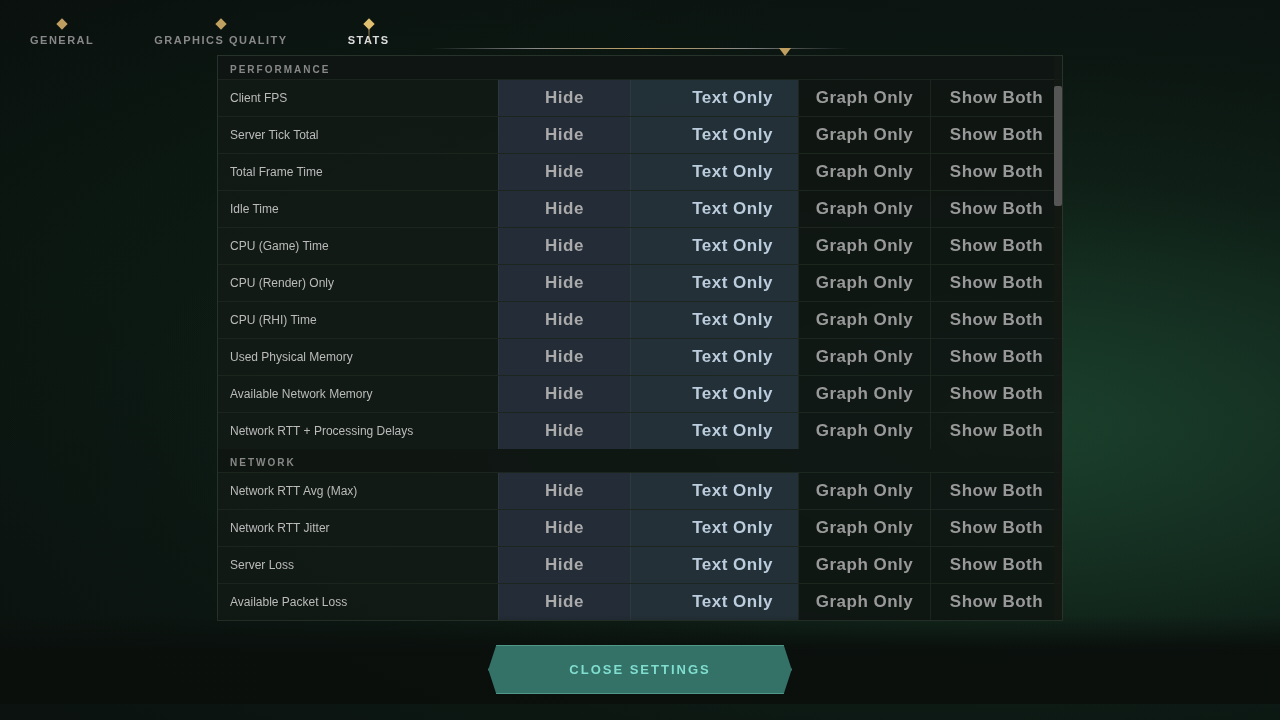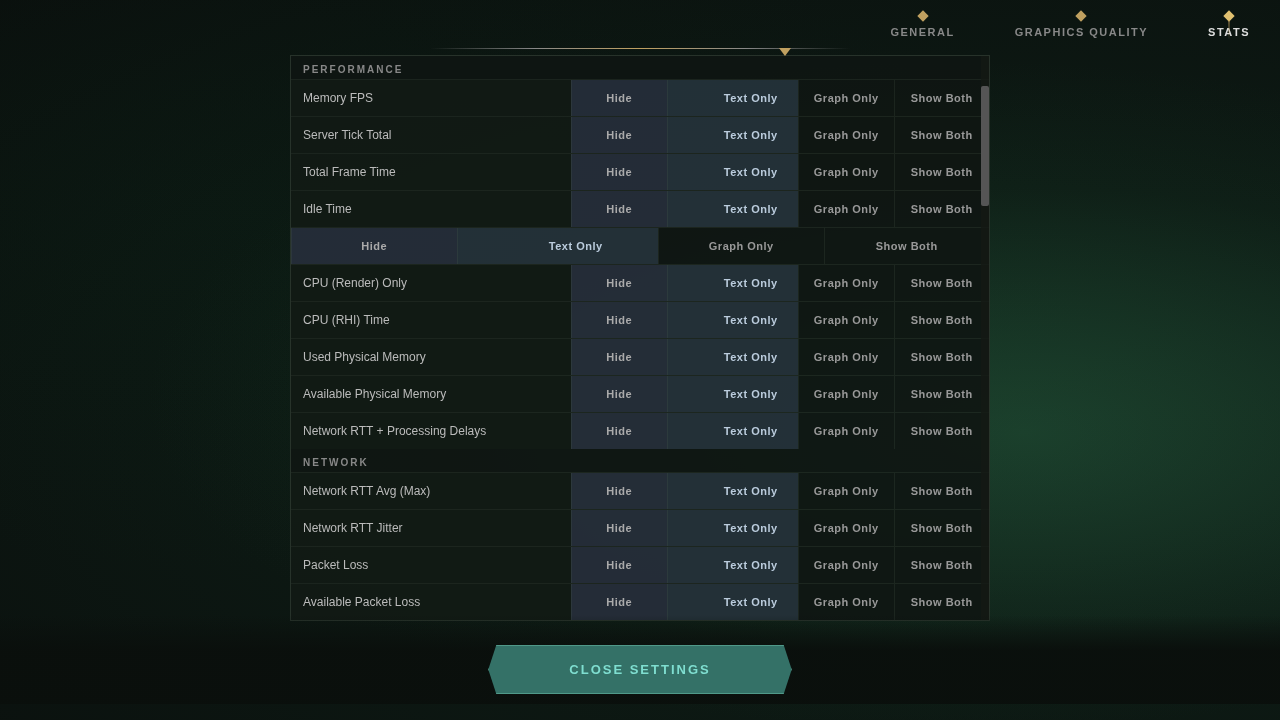--- a/index.html
+++ b/index.html
@@ -31,23 +31,23 @@
       height: 720px;
       display: flex;
       flex-direction: column;
       align-items: center;
     }
 
     
     .top-nav {
       width: 100%;
       display: flex;
-      justify-content: flex-end;
+      justify-content: flex-start;
       align-items: flex-start;
-      padding-top: 4px;
+      padding-top: 12px;
       position: relative;
       height: 55px;
     }
 
     .nav-tabs {
       display: flex;
       gap: 0;
       align-items: flex-start;
     }
 
@@ -91,21 +91,21 @@
       bottom: -2px;
       left: 50%;
       transform: translateX(-50%);
       width: 1px;
       height: 20px;
       background: linear-gradient(to bottom, #c0a060, transparent);
     }
 
     
     .settings-panel {
-      width: 700px;
+      width: 846px;
       background: rgba(15, 22, 18, 0.92);
       border: 1px solid rgba(100, 120, 100, 0.3);
       position: relative;
       max-height: 600px;
       overflow: hidden;
     }
 
     
     .settings-scroll {
       overflow-y: auto;
@@ -155,21 +155,21 @@
     .row-options {
       display: flex;
       flex: 1;
     }
 
     .option-cell {
       flex: 1;
       display: flex;
       align-items: center;
       justify-content: center;
-      font-size: 11px;
+      font-size: 17px;
       font-weight: bold;
       letter-spacing: 0.5px;
       cursor: pointer;
       border-left: 1px solid rgba(80,100,80,0.2);
       padding: 4px 2px;
       text-align: center;
     }
 
     .option-cell.hide-cell {
       background: rgba(50, 60, 80, 0.6);
@@ -293,21 +293,21 @@
     <div class="active-arrow stats-arrow"></div>
   </div>
 
   <div class="settings-panel">
     <div class="settings-scroll">
 
       <div class="section-header">PERFORMANCE</div>
 
       <div class="settings-row">
         <div class="row-label">
-            <span>Memory FPS</span>
+            <span>Client FPS</span>
           </div>
         <div class="row-options">
           <div class="option-cell hide-cell">
               <span>Hide</span>
             </div>
           <div class="option-cell text-only">
               <span>Text Only</span>
             </div>
           <div class="option-cell graph-only">
               <span>Graph Only</span>
@@ -372,20 +372,23 @@
           <div class="option-cell graph-only">
               <span>Graph Only</span>
             </div>
           <div class="option-cell show-both">
               <span>Show Both</span>
             </div>
         </div>
       </div>
 
       <div class="settings-row">
+        <div class="row-label">
+            <span>CPU (Game) Time</span>
+          </div>
         <div class="row-options">
           <div class="option-cell hide-cell">
               <span>Hide</span>
             </div>
           <div class="option-cell text-only">
               <span>Text Only</span>
             </div>
           <div class="option-cell graph-only">
               <span>Graph Only</span>
             </div>
@@ -450,21 +453,21 @@
               <span>Graph Only</span>
             </div>
           <div class="option-cell show-both">
               <span>Show Both</span>
             </div>
         </div>
       </div>
 
       <div class="settings-row">
         <div class="row-label">
-            <span>Available Physical Memory</span>
+            <span>Available Network Memory</span>
           </div>
         <div class="row-options">
           <div class="option-cell hide-cell">
               <span>Hide</span>
             </div>
           <div class="option-cell text-only">
               <span>Text Only</span>
             </div>
           <div class="option-cell graph-only">
               <span>Graph Only</span>
@@ -533,21 +536,21 @@
               <span>Graph Only</span>
             </div>
           <div class="option-cell show-both">
               <span>Show Both</span>
             </div>
         </div>
       </div>
 
       <div class="settings-row">
         <div class="row-label">
-            <span>Packet Loss</span>
+            <span>Server Loss</span>
           </div>
         <div class="row-options">
           <div class="option-cell hide-cell">
               <span>Hide</span>
             </div>
           <div class="option-cell text-only">
               <span>Text Only</span>
             </div>
           <div class="option-cell graph-only">
               <span>Graph Only</span>

